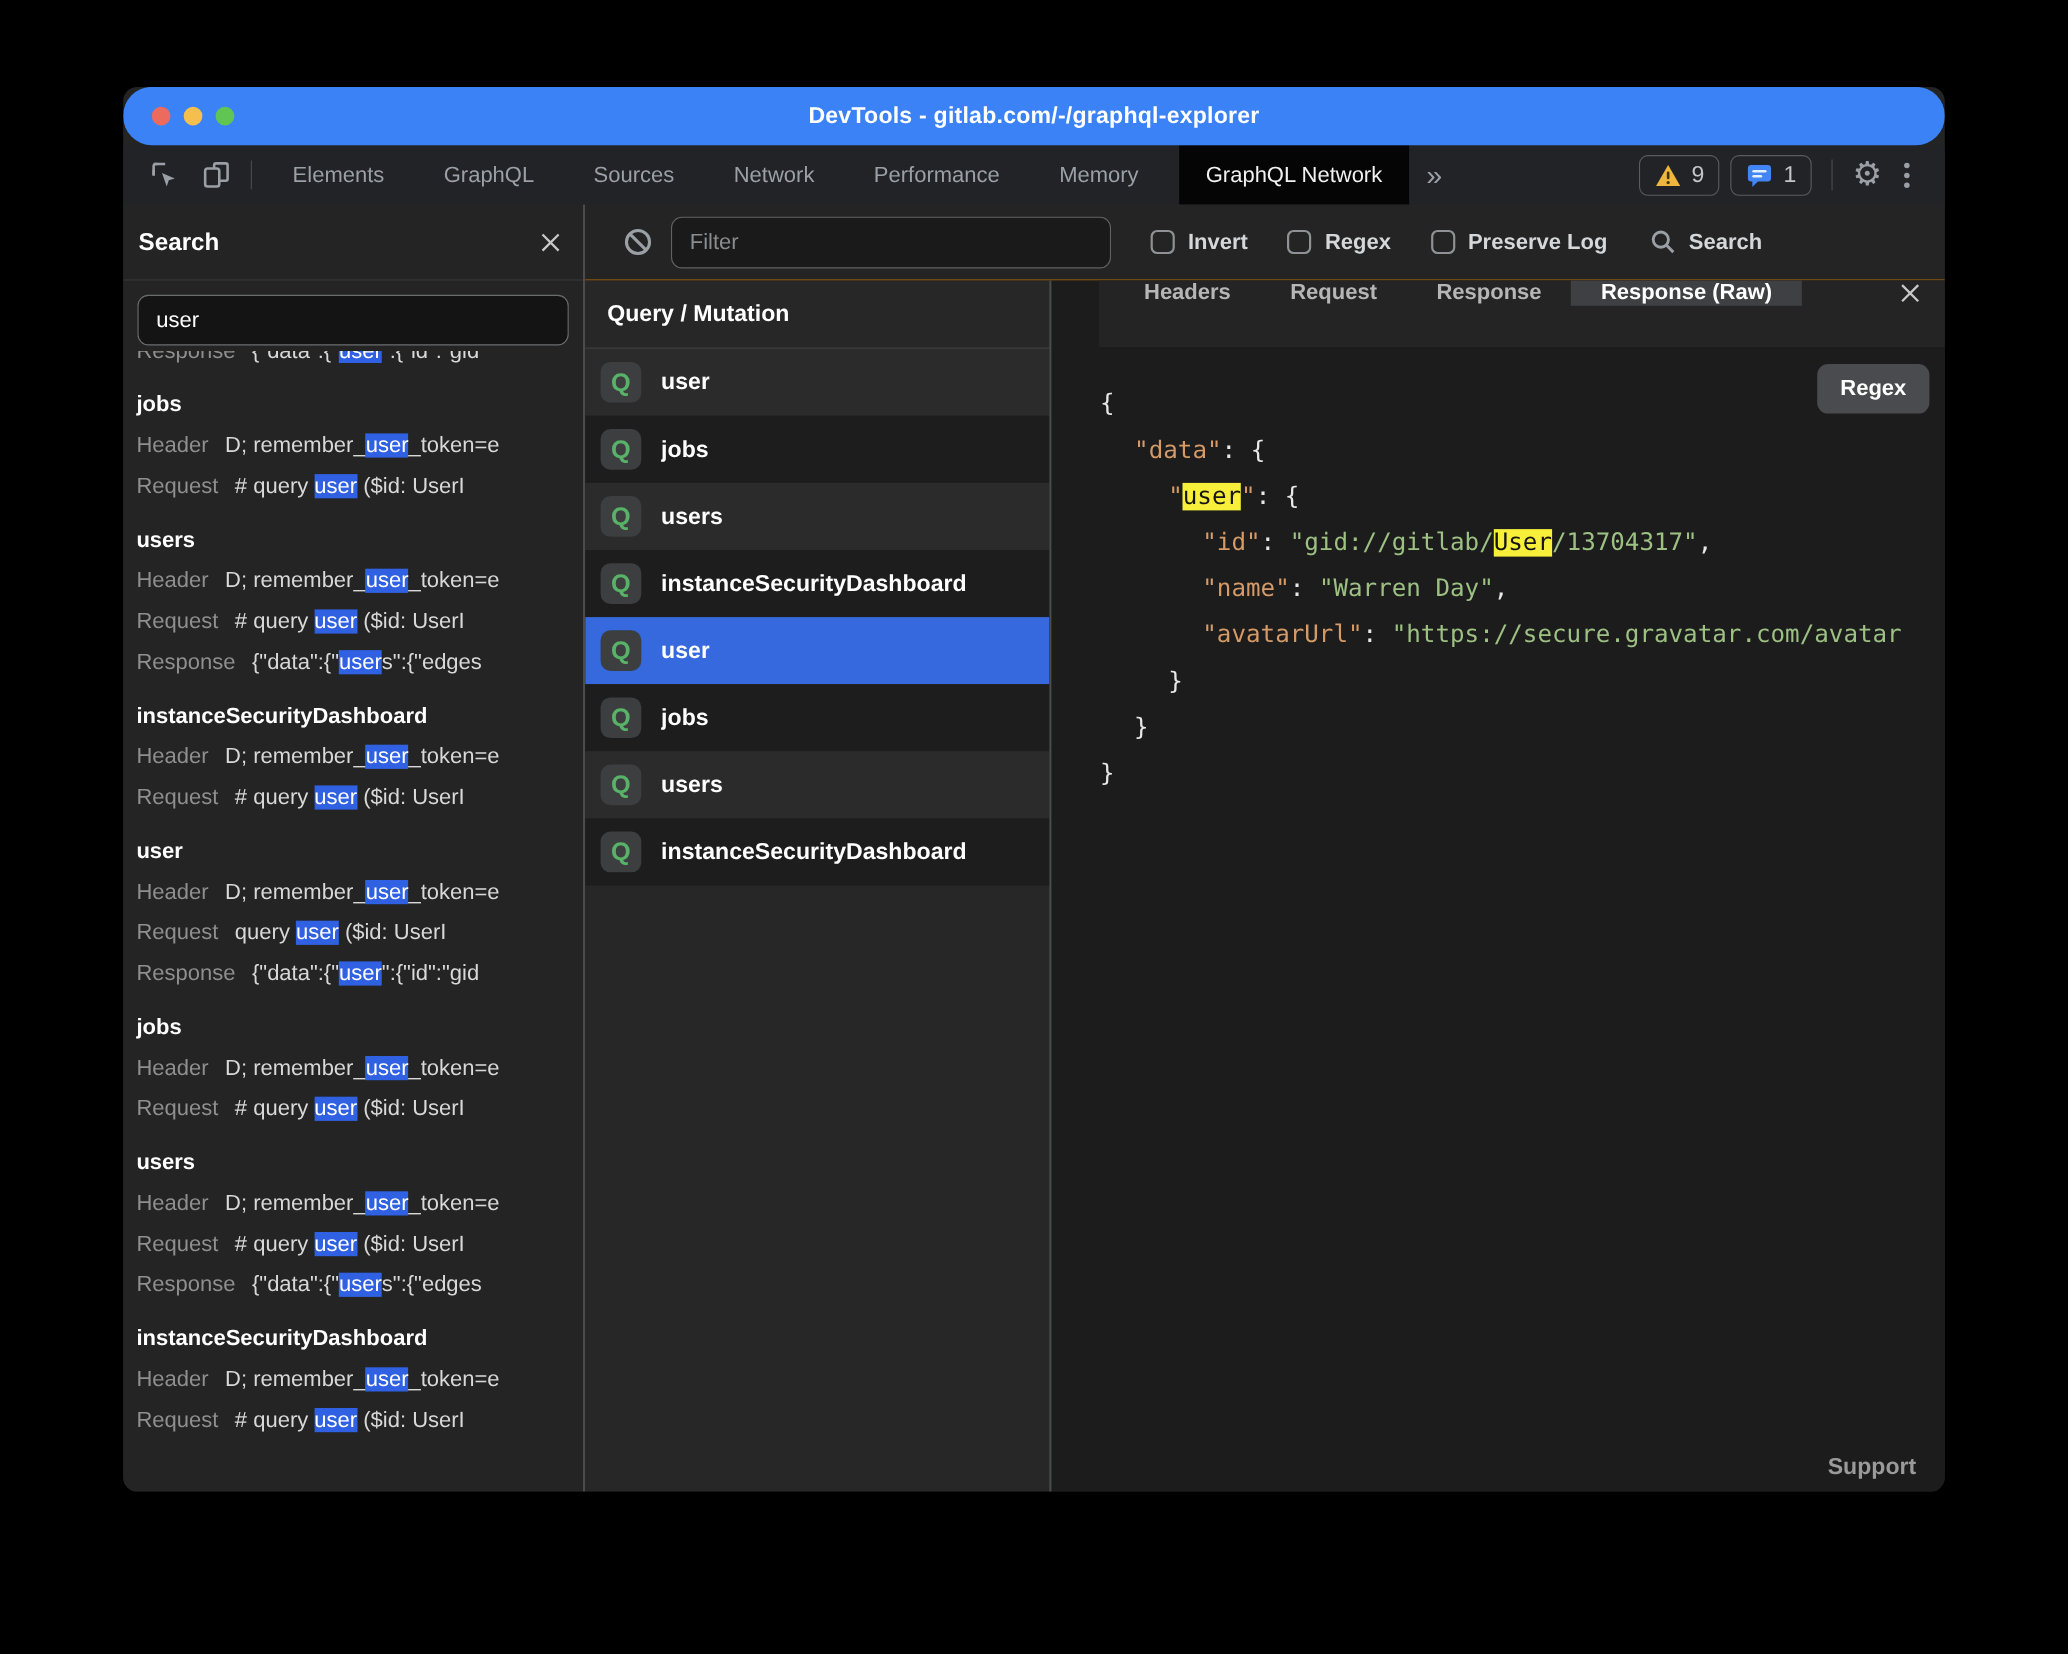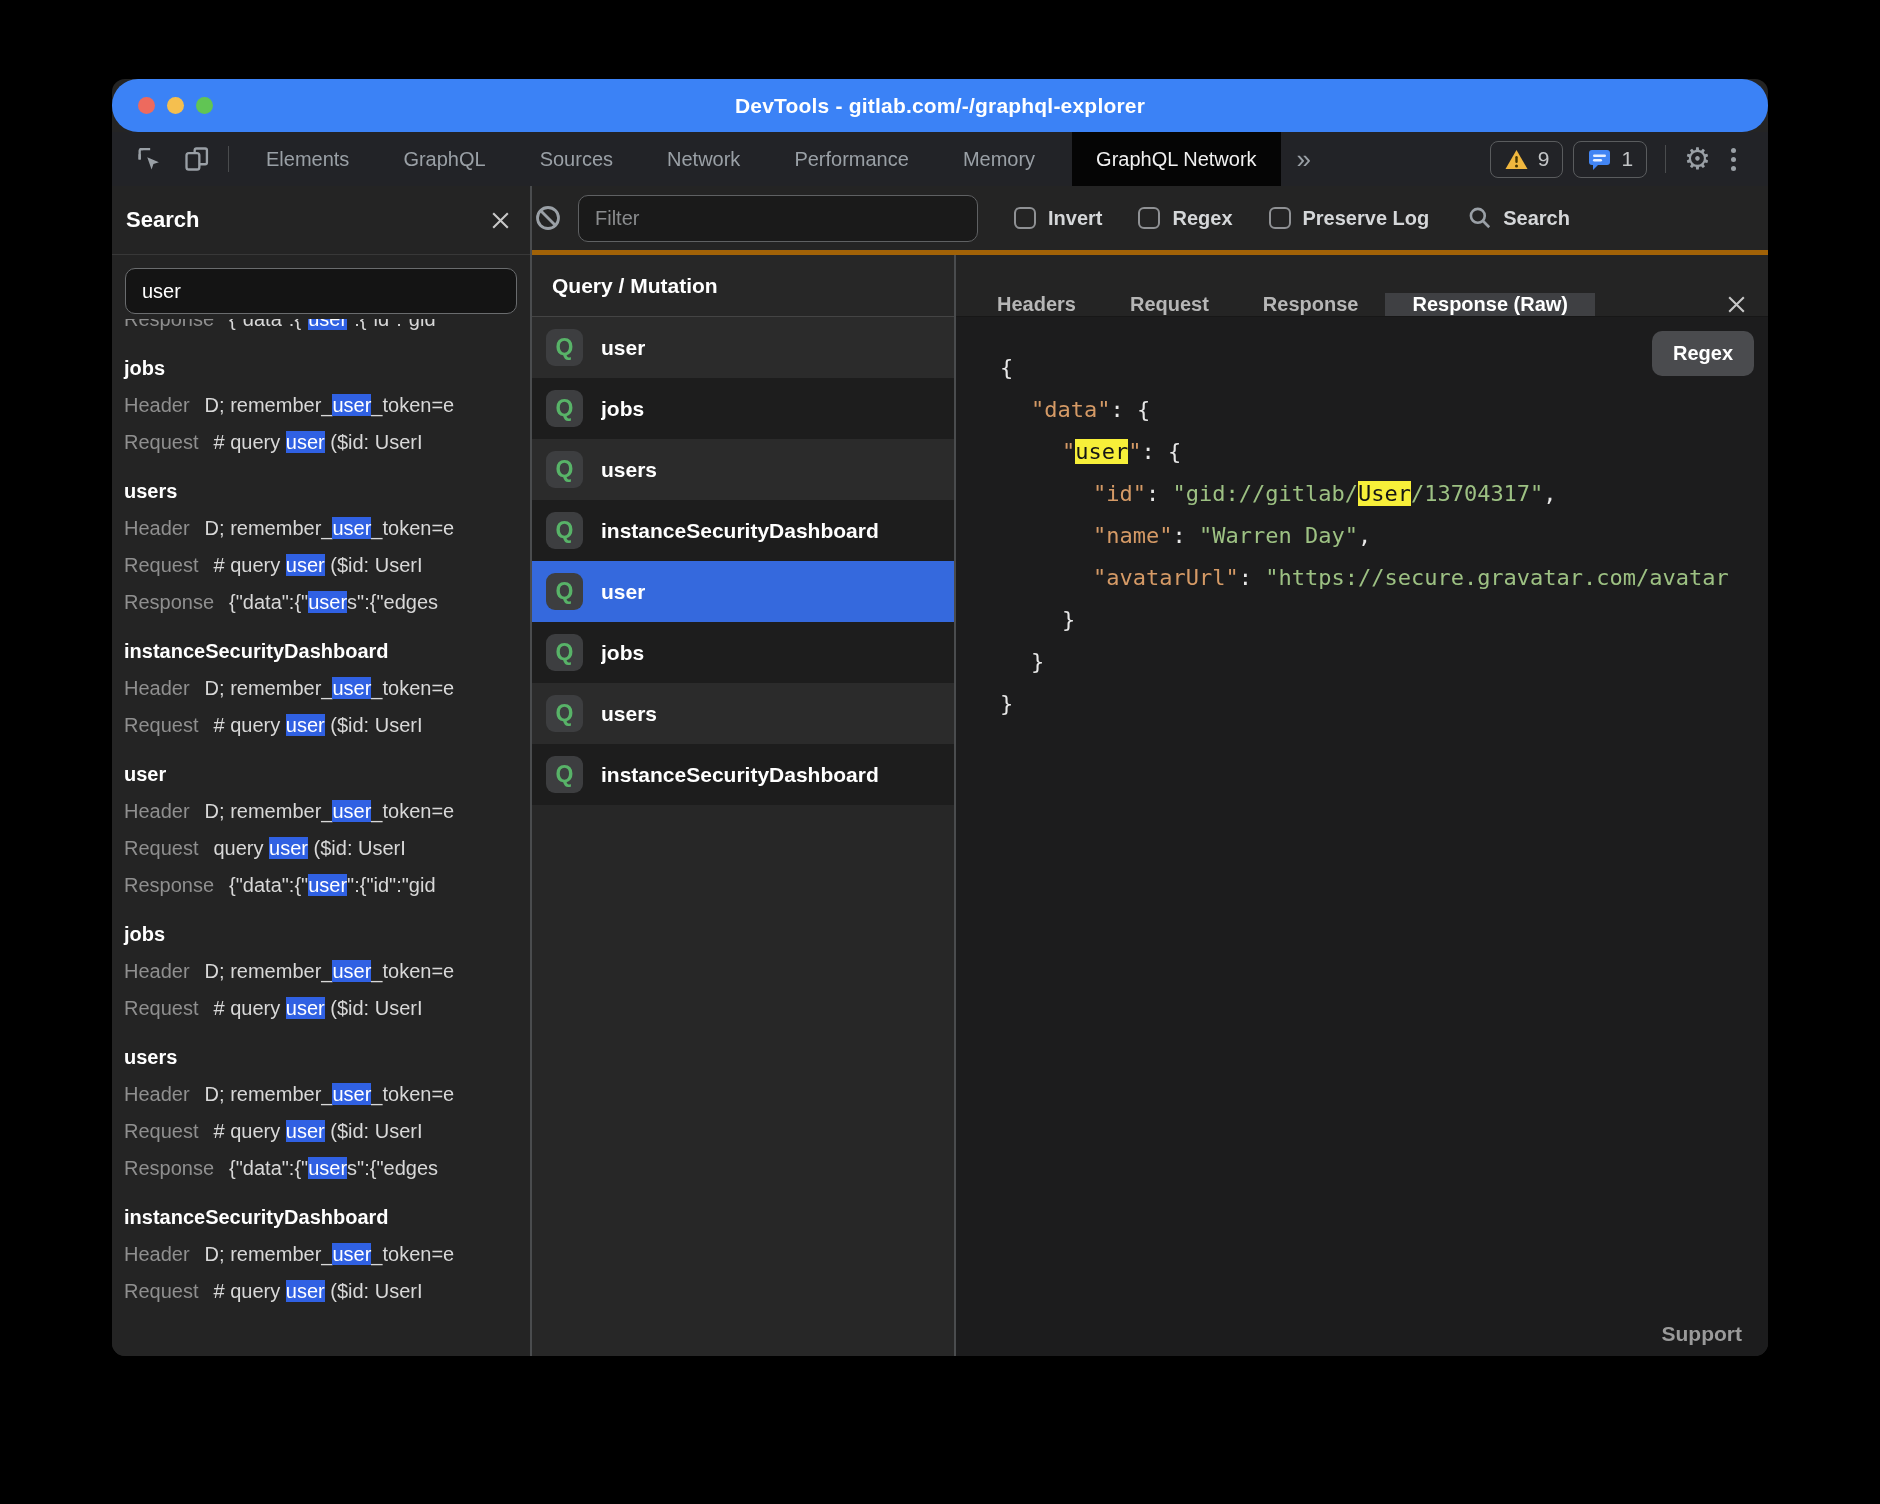--- a/index.html
+++ b/index.html
@@ -50,22 +50,22 @@
   .lp-results { flex:1; overflow:hidden; padding:0 12px; white-space:nowrap; }
   .sr-title { color:#fff; font-weight:bold; font-size:20px; line-height:37px; margin-top:12px; }
   .sr-line { line-height:37px; font-size:20px; overflow:hidden; }
   .sr-line.partial { margin-top:-18px; }
   .sr-label { color:#8f8f8f; margin-right:15px; }
   .sr-value { color:#d8d8d8; }
   .hl-blue { background:#3061e3; color:#fff; }
 
   
   .right-wrap { flex:1; display:flex; flex-direction:column; min-width:0; }
-  .filterbar { height:69px; flex:none; background:#242424; border-bottom:5px solid #a16207;
-               display:flex; align-items:center; padding:0 2px; }
+  .filterbar { height:69px; flex:none; background:#242424; border-bottom:1px solid #a16207;
+               display:flex; align-items:center; padding:0 34px; }
   .filter-input { width:400px; height:47px; margin-left:16px; border-radius:10px; border:1.5px solid #5f6163;
                   background:#1a1a1a; color:#e8e8e8; font-size:20px; padding:0 16px; outline:none;
                   font-family:"Liberation Sans",sans-serif; }
   .filter-input::placeholder { color:#8a8c8e; }
   .chk-group { display:flex; align-items:flex-start; gap:12px; margin-left:36px; cursor:default; }
   .chk { width:22px; height:22px; border:2px solid #8f9194; border-radius:6px; background:transparent; flex:none; }
   .chk-label { color:#d5d7d9; font-size:20px; font-weight:bold; }
   .searchtool { display:flex; align-items:center; gap:10px; margin-left:38px; }
   .searchtool-label { color:#d5d7d9; font-size:20px; font-weight:bold; }
 
@@ -80,22 +80,22 @@
   .q-row { height:61px; display:flex; align-items:center; gap:18px; padding:0 14px;
            color:#fff; font-weight:bold; font-size:21px; background:#2b2b2b; }
   .q-row.alt { background:#1d1d1d; }
   .q-row.selected { background:#3569dd; }
   .q-badge { width:37px; height:37px; flex:none; border-radius:9px; background:#3d3e40; color:#58b368;
              display:flex; align-items:center; justify-content:center; font-weight:bold; font-size:23px; }
   .q-label { white-space:nowrap; overflow:hidden; }
 
   
   .right-panel { flex:1; min-width:0; background:#1c1c1d; display:flex; flex-direction:column; position:relative; }
-  .rp-tabs { height:62px; flex:none; background:#242424; display:flex; align-items:flex-end;
-             border-bottom:1px solid #171717; padding-left:14px; }
+  .rp-tabs { height:62px; flex:none; background:#242424; display:flex; align-items:flex-start;
+             border-bottom:1px solid #171717; padding-left:14px;margin-left:43px; }
   .rp-tab { display:flex; align-items:center; padding:0 27px; color:#b6b6b6; font-weight:bold; font-size:20px; }
   .rp-tab.active { background:#3f4043; color:#fff; }
   .rp-close { margin-left:auto; display:flex; align-items:center; padding:0 20px; }
   .rp-content { flex:1; position:relative; overflow:hidden; padding:30px 0 0 44px;
                 font-family:"DejaVu Sans Mono", monospace; font-size:22px; line-height:42px; color:#e8e8e8; }
   .copy-btn { position:absolute; top:14px; right:14px; background:#4a4b4e; border:none; border-radius:10px;
               color:#fff; font-weight:bold; font-size:20px; padding:11px 21px; cursor:default;
               font-family:"Liberation Sans",sans-serif; }
   .json-line { white-space:pre; overflow:hidden; }
   .j-key { color:#d59a66; }

